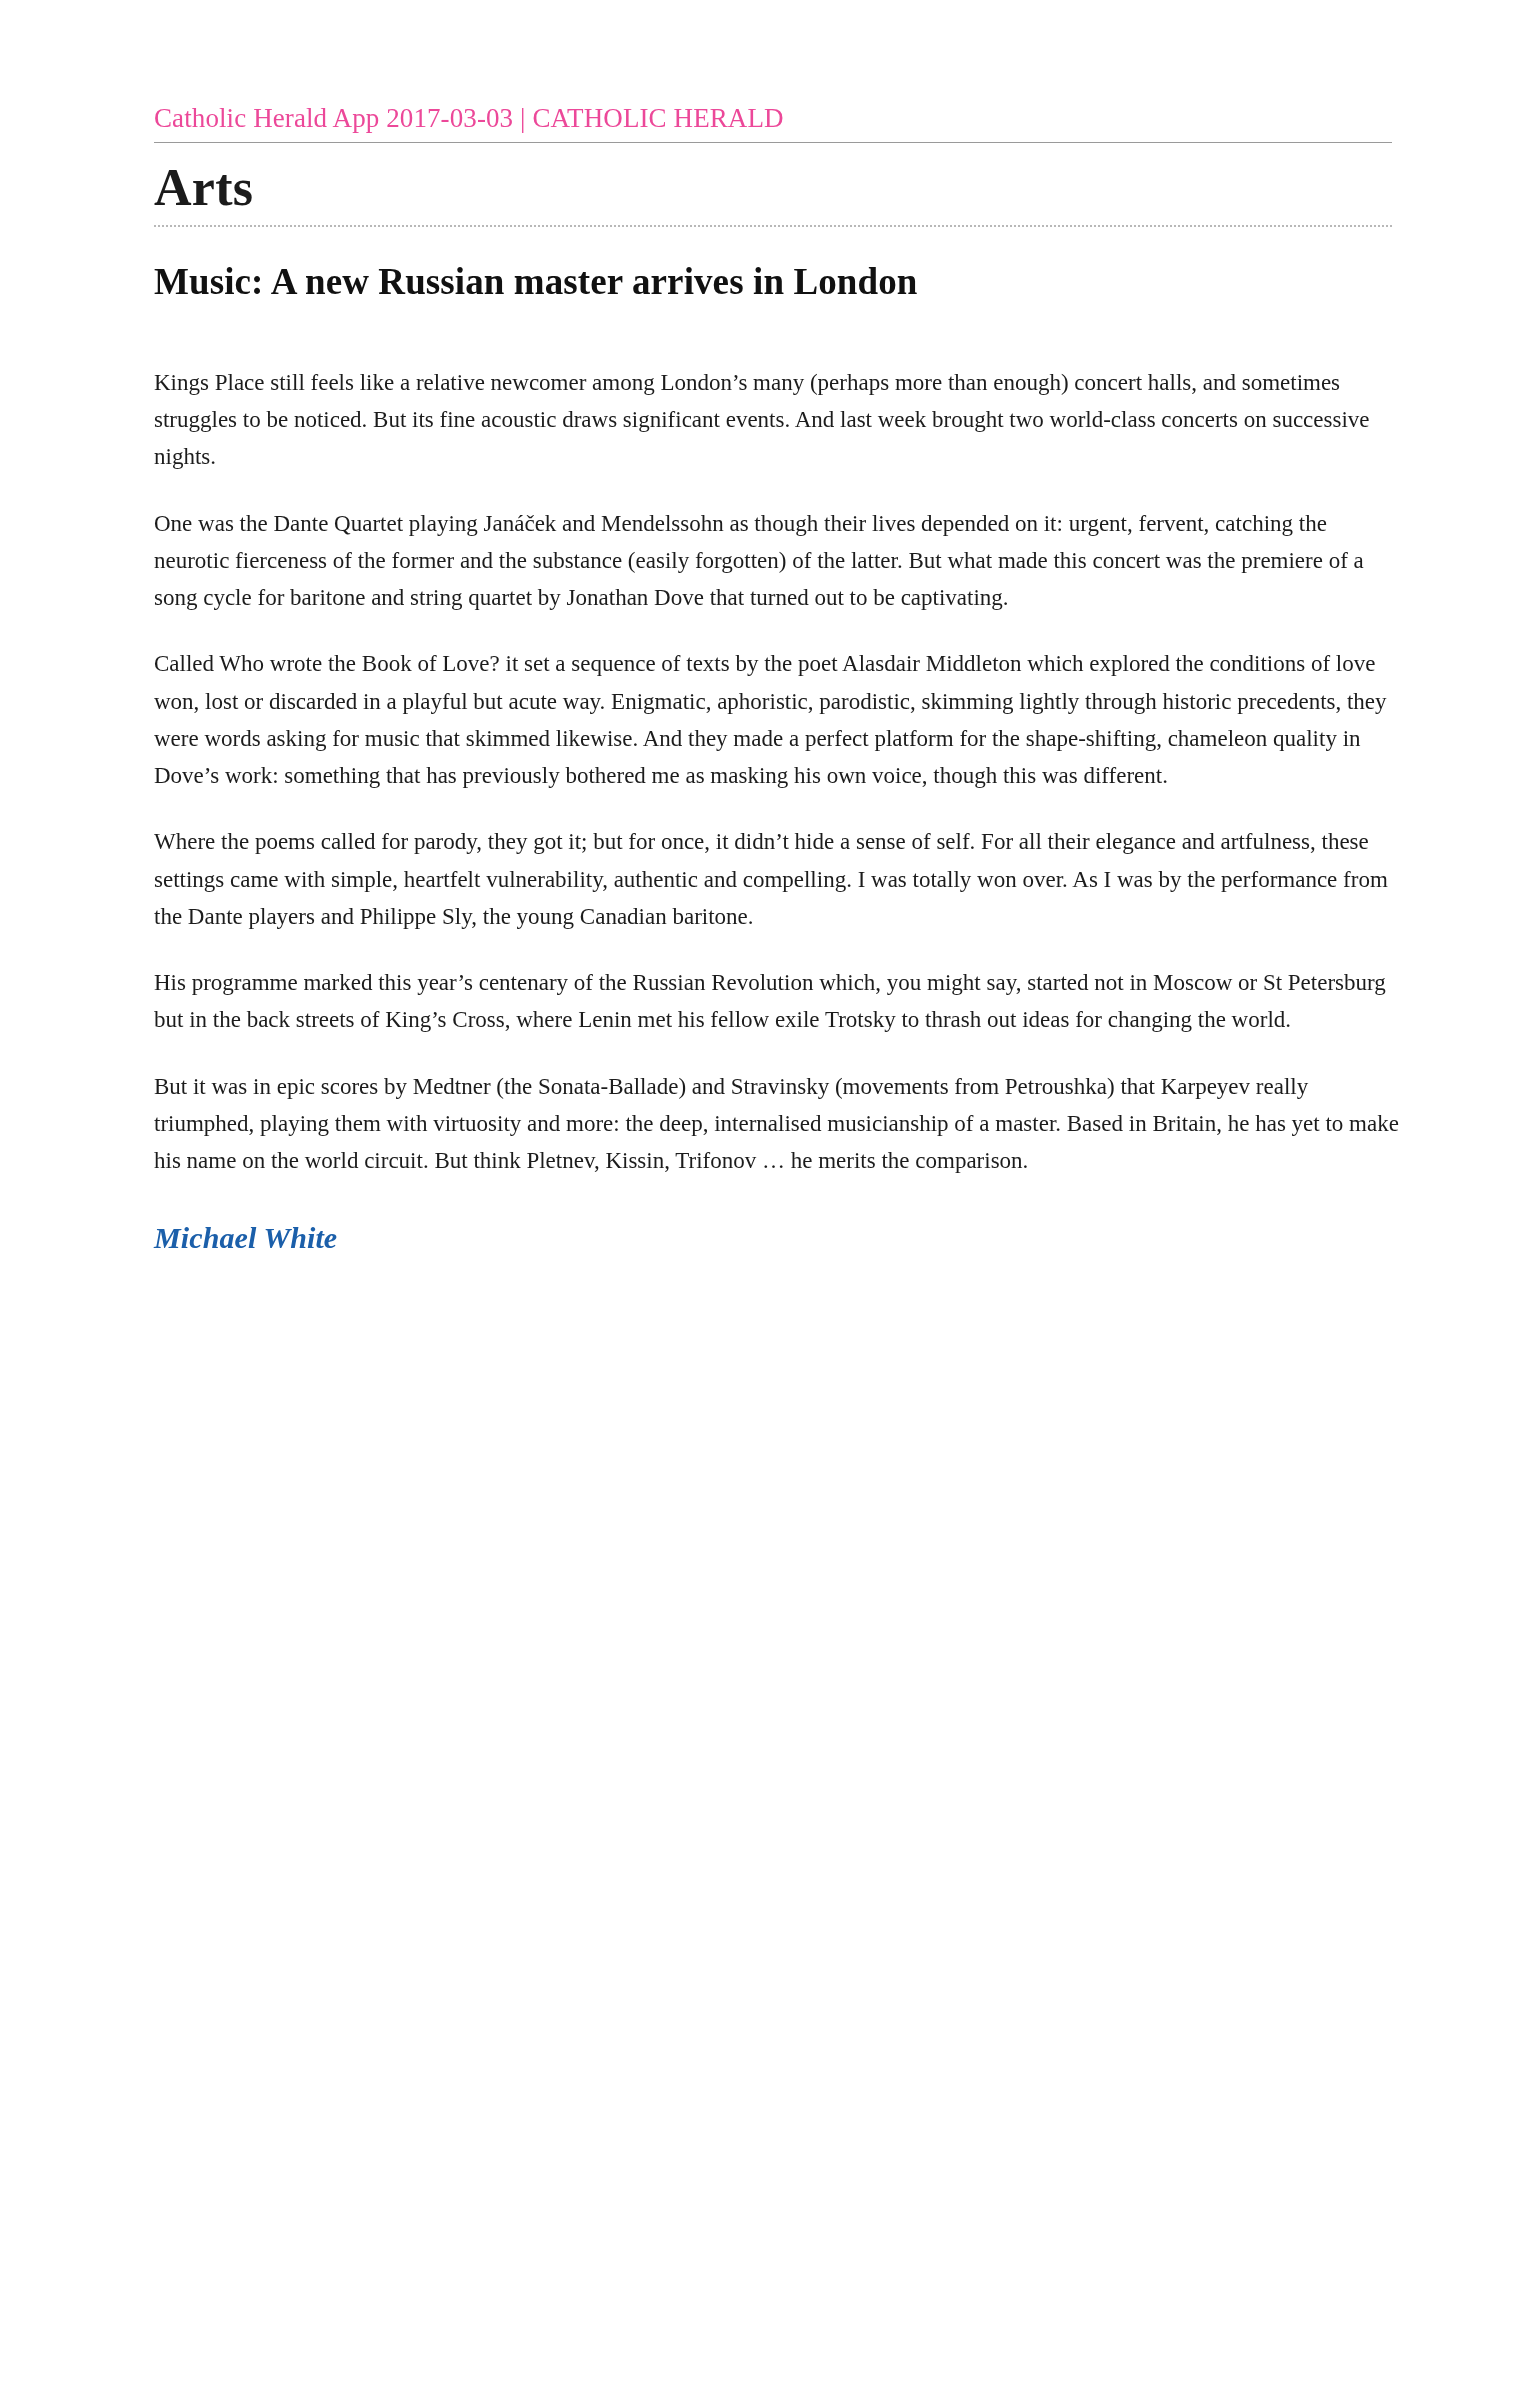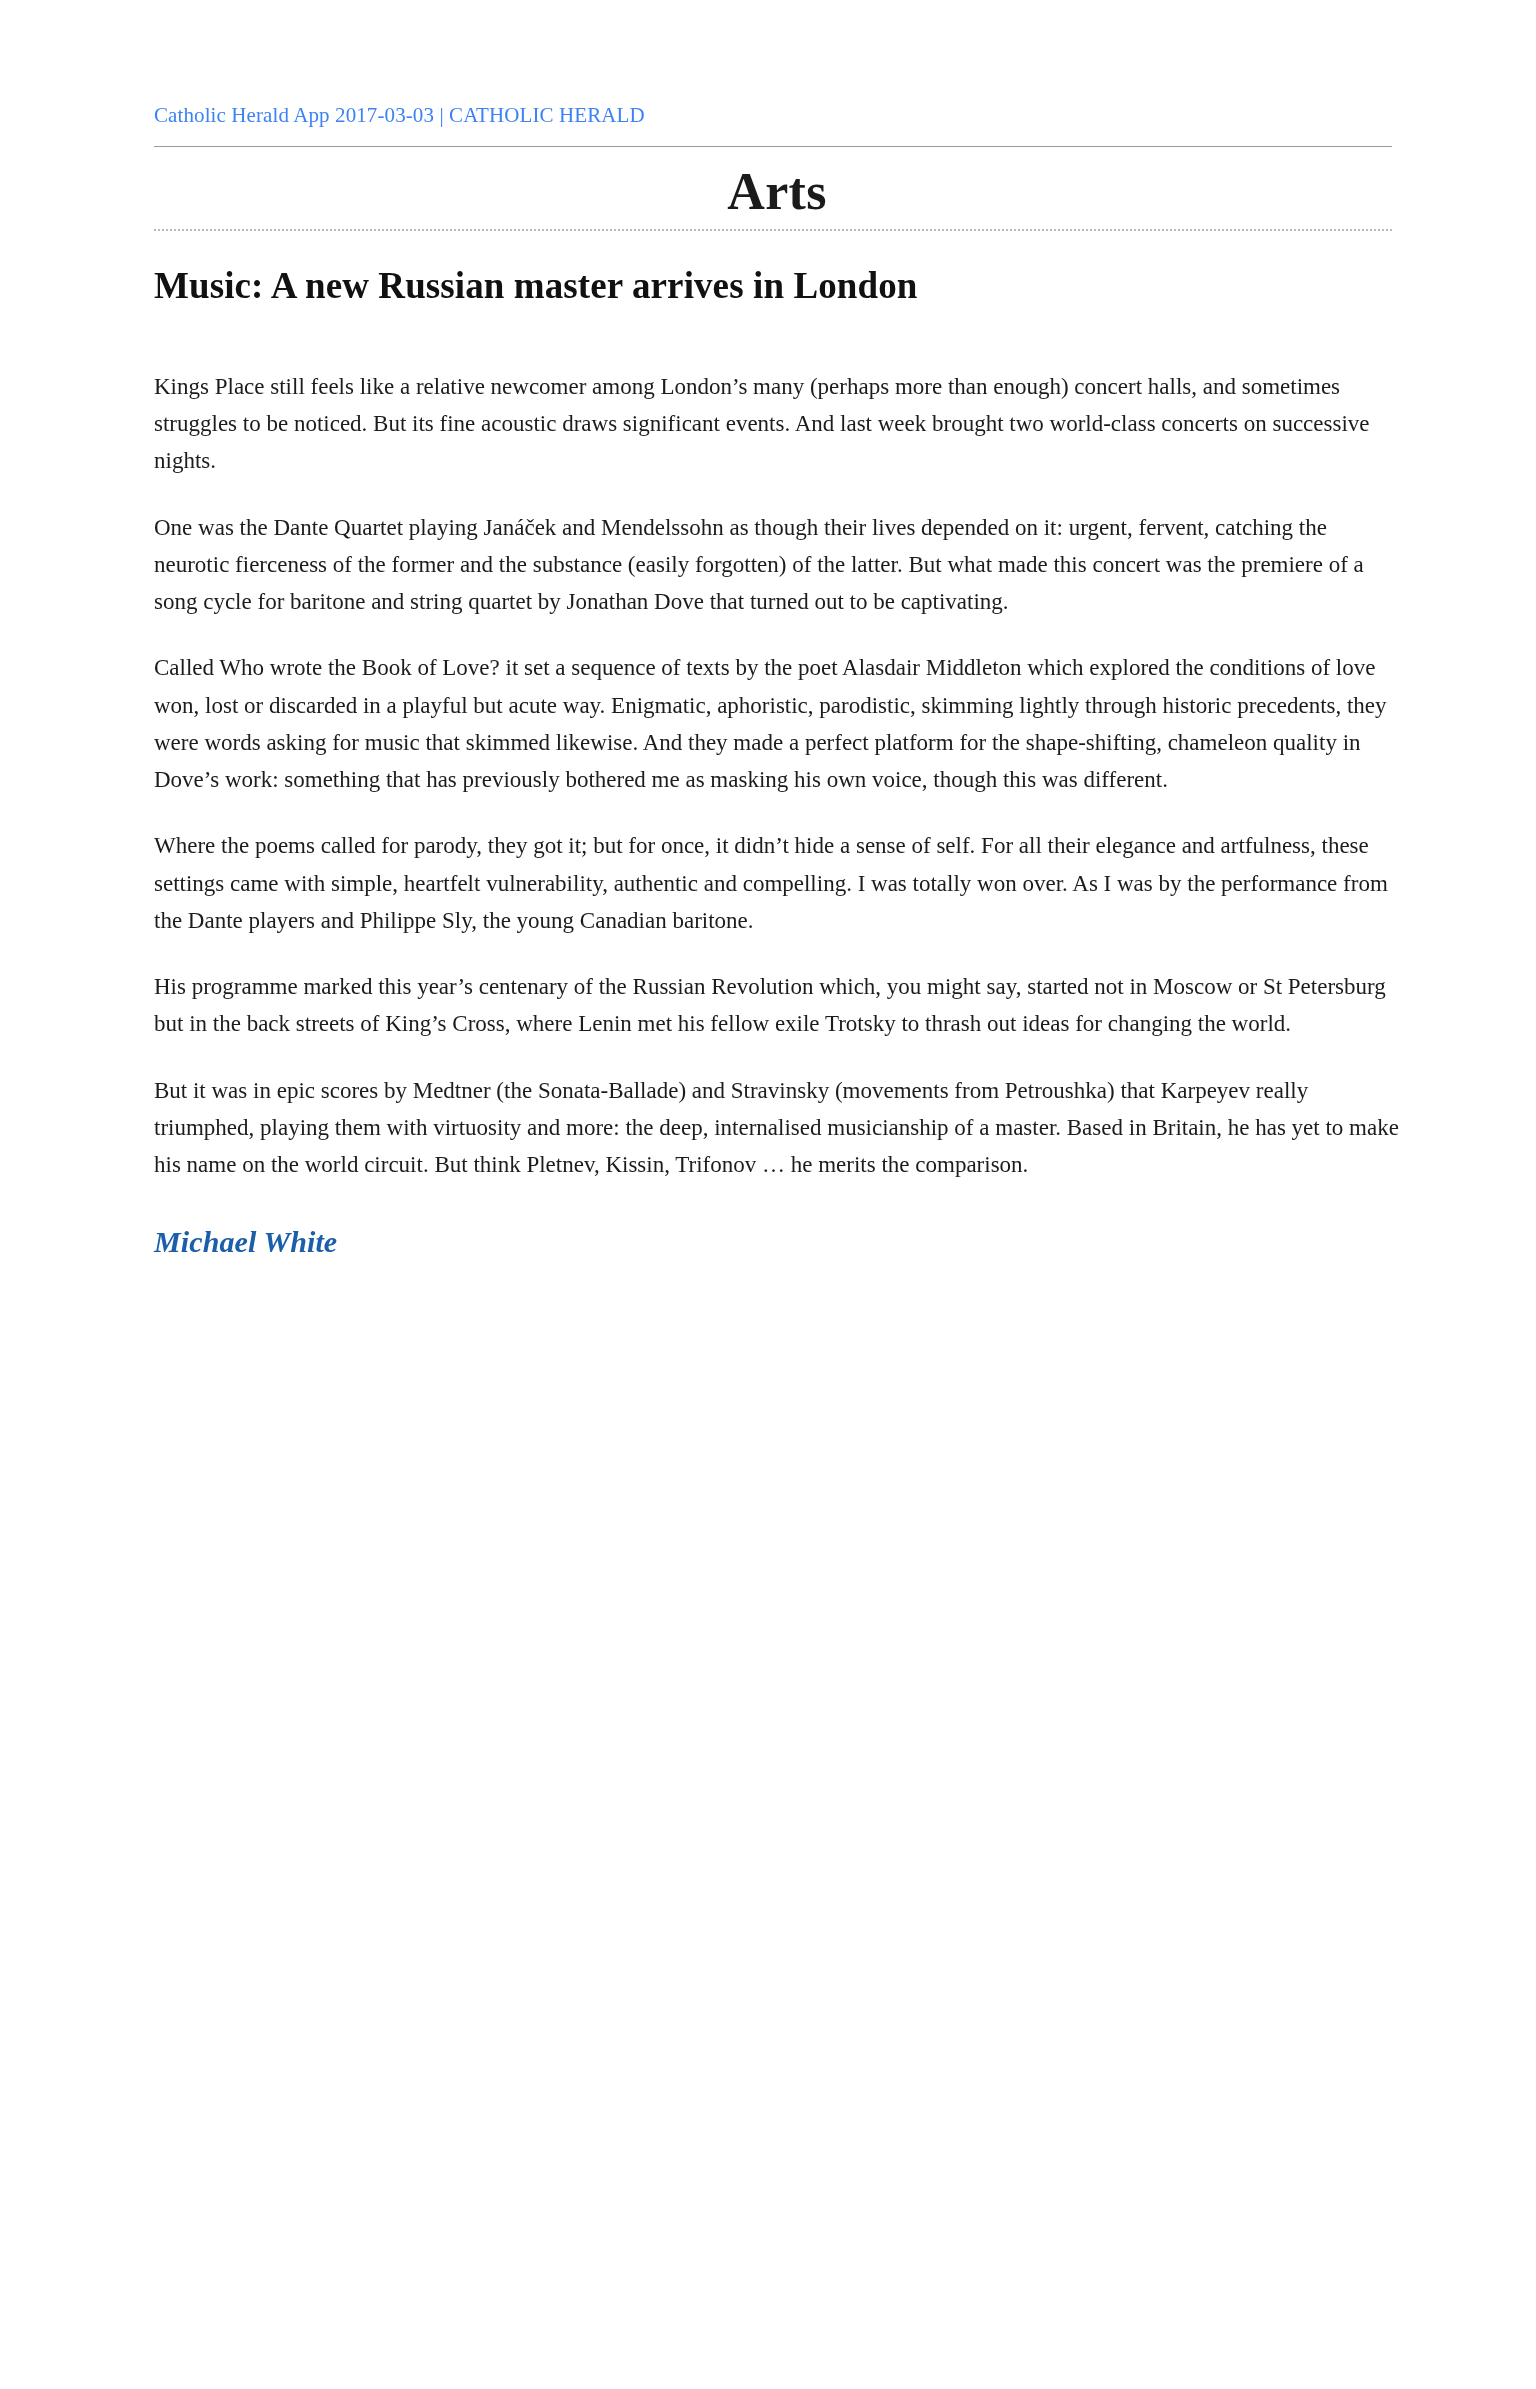--- a/index.html
+++ b/index.html
@@ -16,36 +16,35 @@
   }
   .page {
     box-sizing: border-box;
     width: 1537px;
     min-height: 2389px;
     padding: 103px 137px 0 154px;
     background: #ffffff;
   }
   .running-head {
     font-family: "Liberation Serif", serif;
-    font-size: 21px;
+    font-size: 27px;
     letter-spacing: 0.1px;
-    color: #3b82f6;
-    padding-bottom: 18px;
+    color: #ec4899;
+    padding-bottom: 8px;
     border-bottom: 1.4px solid #9a9a9a;
     width: 1238px;
   }
   .section-title {
     font-family: "Liberation Serif", serif;
     font-size: 52px;
     font-weight: 700;
     color: #1b1b1b;
     letter-spacing: 0.3px;
     margin: 18px 0 9.6px 0;
     line-height: 1.05;
-    text-align: center;
   }
   .dotted-rule {
     width: 1238px;
     height: 0;
     border-bottom: 2.1px dotted #b8b8b8;
     margin-bottom: 33px;
   }
   .headline {
     font-family: "Liberation Serif", serif;
     font-size: 37px;

